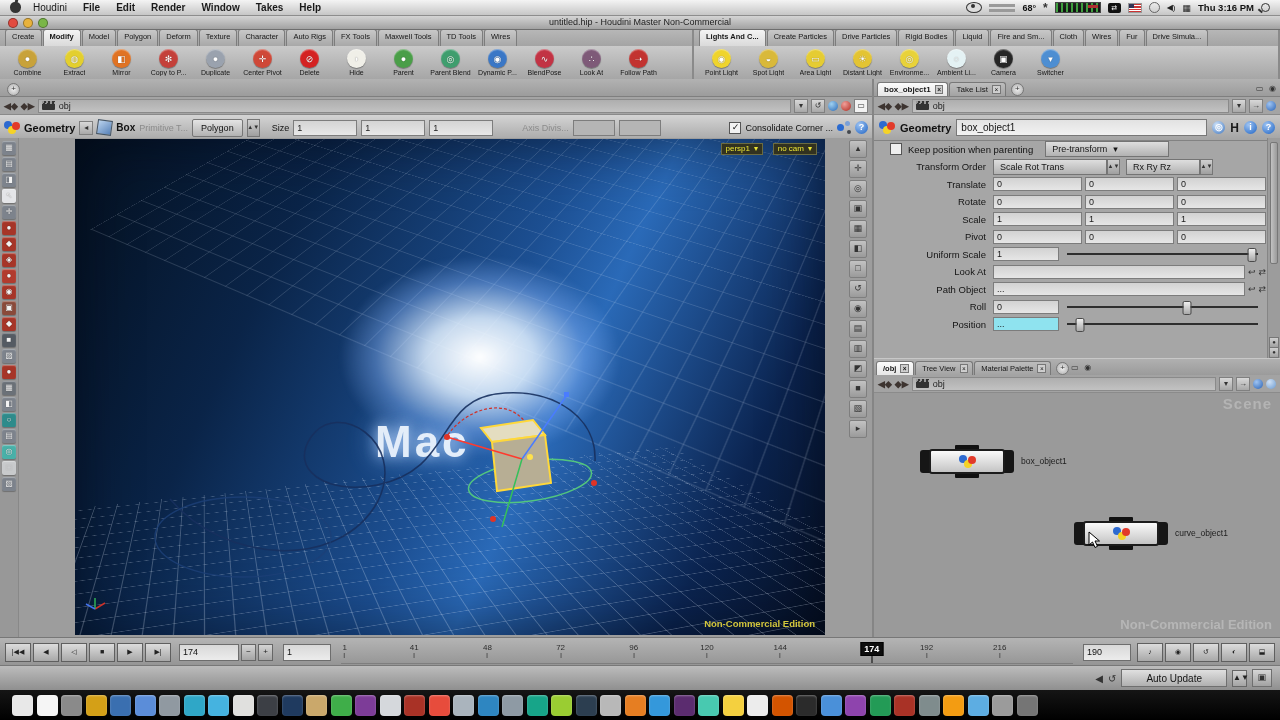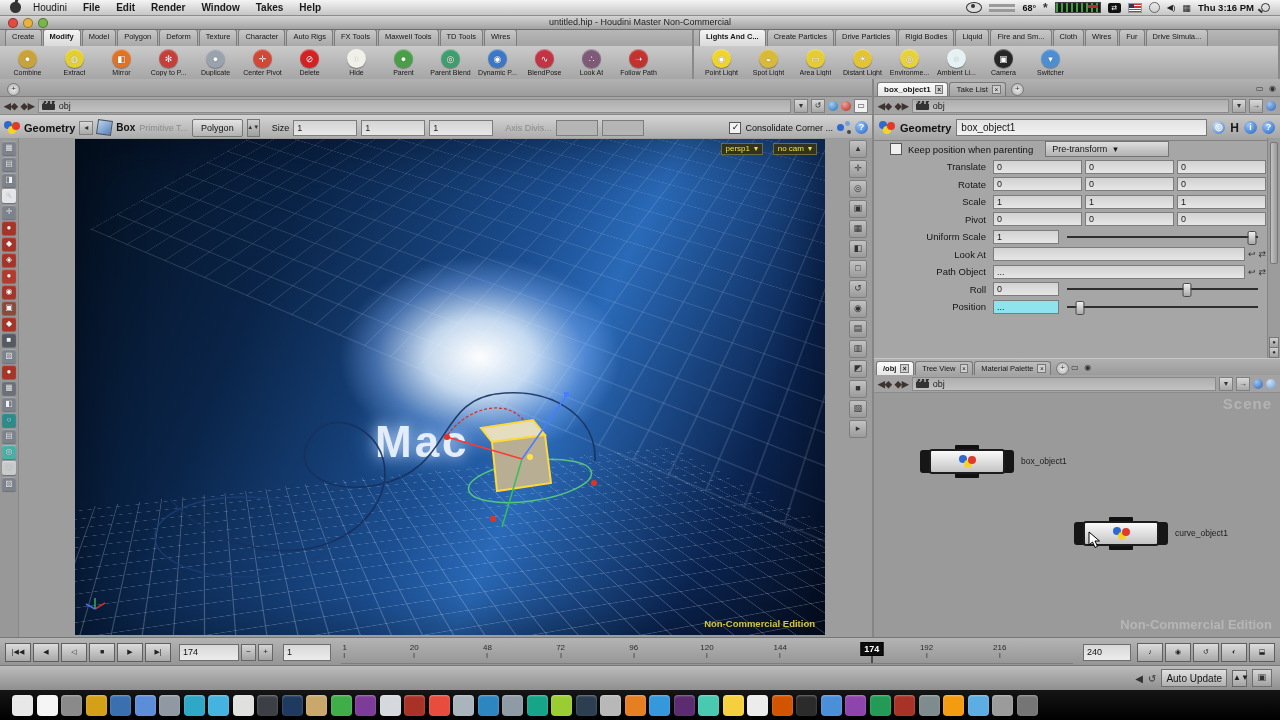--- a/index.html
+++ b/index.html
@@ -149,21 +149,21 @@
   .ffield{width:52px;height:15px;background:linear-gradient(#d8d8d8,#ececec);border:1px solid #6d6d6d;font-size:9px;display:flex;align-items:center;padding:0 3px;color:#111}
   .smallbtn{width:13px;height:15px;background:linear-gradient(#d4d4d4,#a4a4a4);border:1px solid #666;font-size:8px;line-height:14px;text-align:center;color:#222}
   .ruler{position:relative;flex:1;height:22px;margin:0 8px;border-bottom:1px solid #7e7e7e}
   .tick{position:absolute;top:2px;transform:translateX(-50%);font-size:8px;color:#2c2c2c;text-align:center}
   .tick i{display:block;width:1px;height:5px;background:#555;margin:1px auto 0}
   .playhead{position:absolute;top:1px;transform:translateX(-50%);background:#0d0d0d;color:#fff;font-size:9px;font-weight:bold;padding:0 3px;border:1px solid #000;line-height:12px}
   .phstem{position:absolute;top:14px;width:1px;height:8px;background:#000;transform:translateX(-50%)}
   
   #statusbar{position:absolute;bottom:30px;left:0;right:0;height:24px;background:linear-gradient(#bcbcbc,#8f8f8f);border-top:1px solid #787878;display:flex;align-items:center;justify-content:flex-end;gap:5px;padding:0 8px;z-index:20}
   .sb-ico{font-size:10px;color:#333}
-  .sb-select{height:16px;background:linear-gradient(#e0e0e0,#b0b0b0);border:1px solid #6f6f6f;display:flex;align-items:center;gap:8px;padding:0 4px;font-size:10px;color:#141414}
+  .sb-select{height:16px;background:linear-gradient(#e0e0e0,#b0b0b0);border:1px solid #6f6f6f;display:flex;align-items:center;gap:8px;padding:0 24px;font-size:10px;color:#141414}
   .sb-btn{width:18px;height:16px;background:linear-gradient(#d6d6d6,#a2a2a2);border:1px solid #6f6f6f;font-size:9px;line-height:15px;text-align:center;color:#333}
   
   #dock{position:absolute;bottom:0;left:0;right:0;height:30px;background:linear-gradient(#151515,#000);display:flex;align-items:center;gap:3.5px;padding:0 12px;z-index:25}
   .dicon{width:21px;height:21px;border-radius:4px;box-shadow:inset 0 1px 2px #ffffff55,0 1px 2px #000}
 </style>
 </head>
 <body>
 
 <div id="app">
 
@@ -367,21 +367,21 @@
         <span class="opname">Box</span>
         <span class="dimtxt">Primitive T...</span>
         <span class="select">
           <span>Polygon</span>
         </span>
         <span class="stepbtn">▲▼</span>
         <span style="margin-left:8px">Size</span>
         <span class="nfield">1</span>
         <span class="nfield">1</span>
         <span class="nfield">1</span>
-        <span class="dimtxt" style="margin-left:8px">Axis Divis...</span>
+        <span class="dimtxt" style="margin-left:25px">Axis Divis...</span>
         <span class="nfield dis" style="width:34px"></span>
         <span class="nfield dis" style="width:34px"></span>
         <span style="flex:1"></span>
         <span class="chk">✓</span>
         <span>Consolidate Corner ...</span>
         <span class="molec">
             <i></i>
             <i></i>
             <i></i>
           </span>
@@ -520,20 +520,31 @@
       <div id="params">
         <div class="prow">
           <span class="chk" style="margin-left:14px;background:#efefef"></span>
           <span style="margin-left:6px">Keep position when parenting</span>
           <span class="pselect" style="margin-left:12px;min-width:110px">
             <span>Pre-transform</span>
             <span>▾</span>
           </span>
         </div>
         <div class="prow">
+          <span class="plabel">Transform Order</span>
+          <span class="pselect" style="min-width:100px">
+            <span>Scale Rot Trans</span>
+          </span>
+          <span class="stepbtn" style="height:14px">▲▼</span>
+          <span class="pselect" style="min-width:60px;margin-left:6px">
+            <span>Rx Ry Rz</span>
+          </span>
+          <span class="stepbtn" style="height:14px">▲▼</span>
+        </div>
+        <div class="prow">
           <span class="plabel">Translate</span>
           <span class="trip">
             <span class="pfield">0</span>
             <span class="pfield">0</span>
             <span class="pfield">0</span>
           </span>
         </div>
         <div class="prow">
           <span class="plabel">Rotate</span>
           <span class="trip">
@@ -689,40 +700,40 @@
     <span class="ffield" style="margin-left:6px">174</span>
     <span class="smallbtn">−</span>
     <span class="smallbtn">+</span>
     <span class="ffield" style="width:40px;margin-left:8px">1</span>
     <span class="ruler">
       <span>
         
       <span class="tick" style="left: 0.5%;">
             <span>1</span><i></i>
           </span><span class="tick" style="left: 10%;">
-            <span>20</span><i></i>
+            <span>41</span><i></i>
           </span><span class="tick" style="left: 20%;">
             <span>48</span><i></i>
           </span><span class="tick" style="left: 30%;">
             <span>72</span><i></i>
           </span><span class="tick" style="left: 40%;">
             <span>96</span><i></i>
           </span><span class="tick" style="left: 50%;">
             <span>120</span><i></i>
           </span><span class="tick" style="left: 60%;">
             <span>144</span><i></i>
           </span><span class="tick" style="left: 80%;">
             <span>192</span><i></i>
           </span><span class="tick" style="left: 90%;">
             <span>216</span><i></i>
           </span></span>
       <span class="playhead" style="left: 72.5%;">174</span>
       <span class="phstem" style="left: 72.5%;"></span>
     </span>
-    <span class="ffield" style="width:40px">240</span>
+    <span class="ffield" style="width:40px">190</span>
     <span style="display:flex;gap:2px;margin-left:4px">
 
     <span class="tbtn">♪</span>
         <span class="tbtn">◉</span>
         <span class="tbtn">↺</span>
         <span class="tbtn">◐</span>
         <span class="tbtn">⬓</span>
       </span>
   </div>
 

